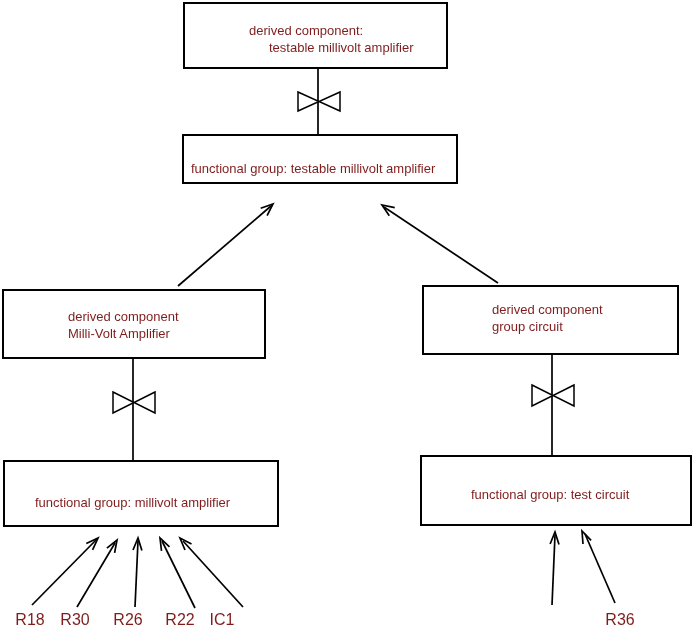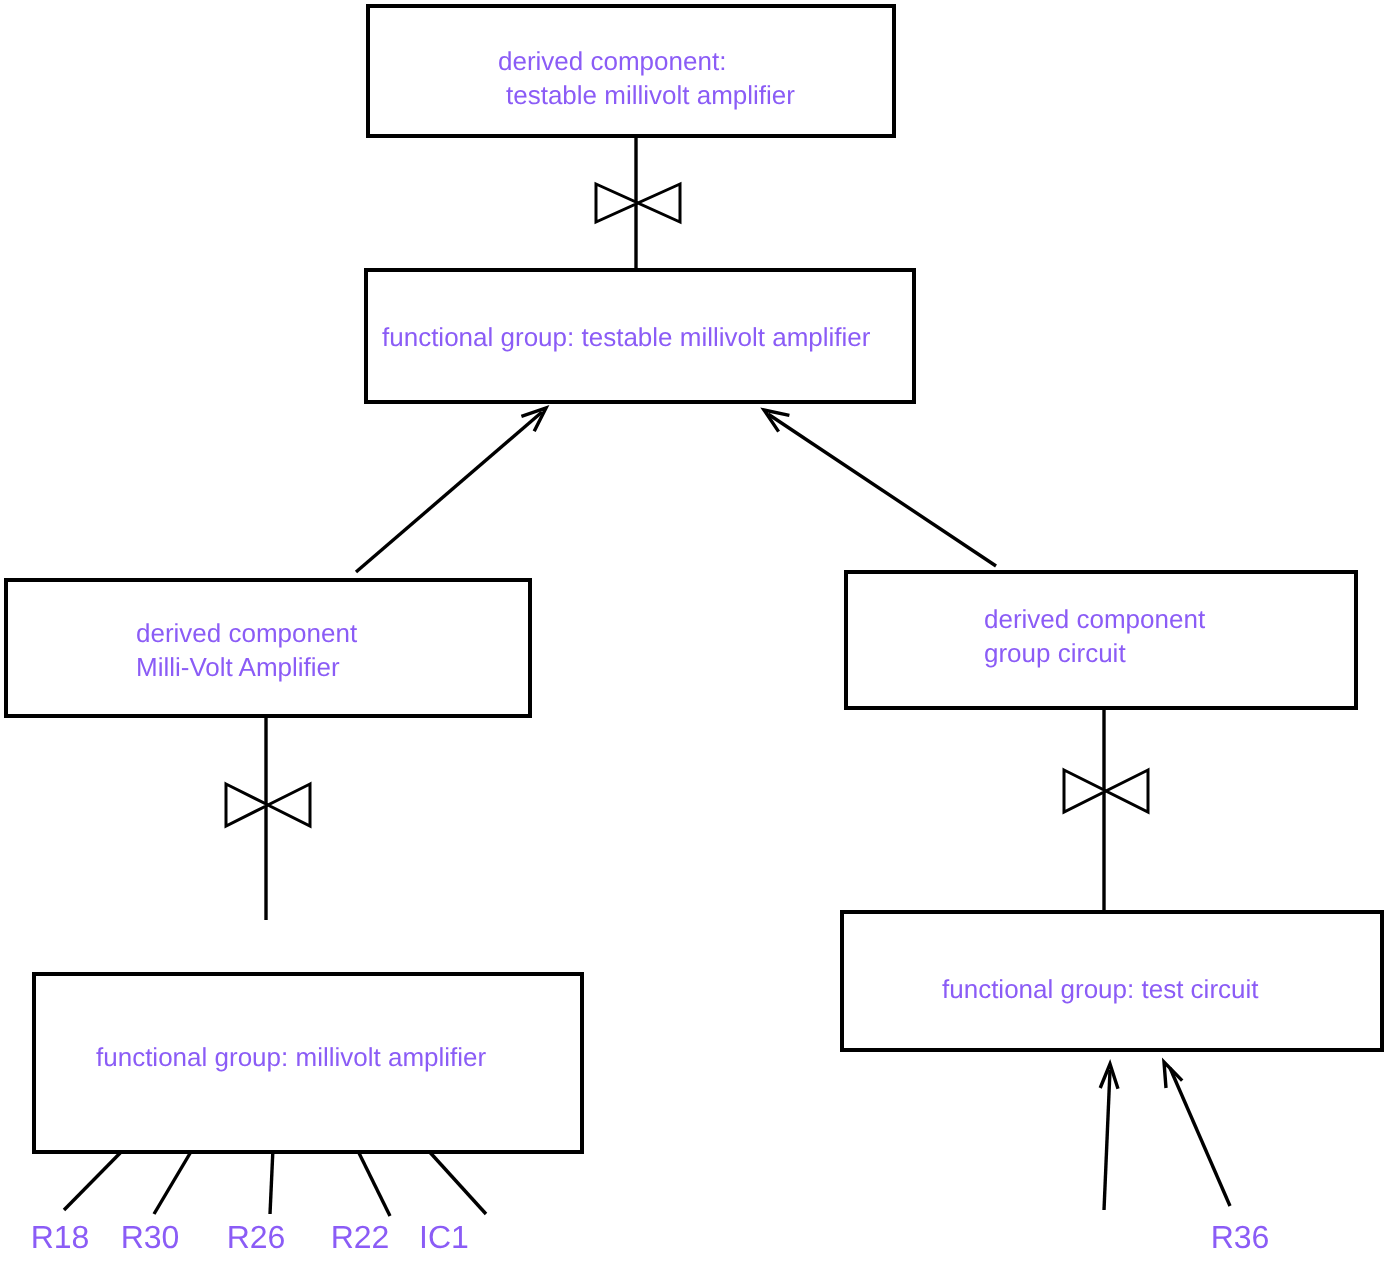--- a/index.html
+++ b/index.html
@@ -1,39 +1,39 @@
 <!DOCTYPE html>
 <html><head>
 <meta charset="utf-8">
 <style>
   html,body{margin:0;padding:0;background:#ffffff;}
   #canvas{
     position:relative;
     width:698px;height:631px;
     background:#ffffff;
     font-family:"Liberation Sans", sans-serif;
-    color:#8b5cf6;
+    color:#7f1d1d;
     overflow:hidden;
   }
   #connector-layer{position:absolute;left:0;top:0;width:698px;height:631px;}
   .box{
     position:absolute;
     box-sizing:border-box;
     border:2px solid #000000;
     background:#ffffff;
     font-size:13px;
     line-height:17px;
     white-space:nowrap;
   }
   #top-derived{left:183px;top:2px;width:265px;height:67px;padding:18px 0 0 64px;}
-  #top-derived .l2{margin-left:4px;}
-  #top-functional{left:182px;top:134px;width:276px;height:68px;padding:24px 12px 0 7px;}
+  #top-derived .l2{margin-left:20px;}
+  #top-functional{left:182px;top:134px;width:276px;height:50px;padding:24px 12px 0 7px;}
   #left-derived{left:2px;top:289px;width:264px;height:70px;padding:17px 0 0 64px;}
   #right-derived{left:422px;top:285px;width:257px;height:70px;padding:14px 0 0 68px;}
-  #left-functional{left:16px;top:460px;width:276px;height:91px;padding:32px 0 0 30px;margin-top:26px;}
+  #left-functional{left:3px;top:460px;width:276px;height:67px;padding:32px 0 0 30px;}
   #right-functional{left:420px;top:455px;width:272px;height:71px;padding:29px 0 0 49px;}
   .leaf-label{
     position:absolute;
     font-size:16px;
     transform:translateX(-50%);
     white-space:nowrap;
   }
   svg line, svg polyline{stroke:#000000;stroke-width:1.7;fill:none;}
   svg path.bowtie{fill:#ffffff;stroke:#000000;stroke-width:1.5;}
 </style>

